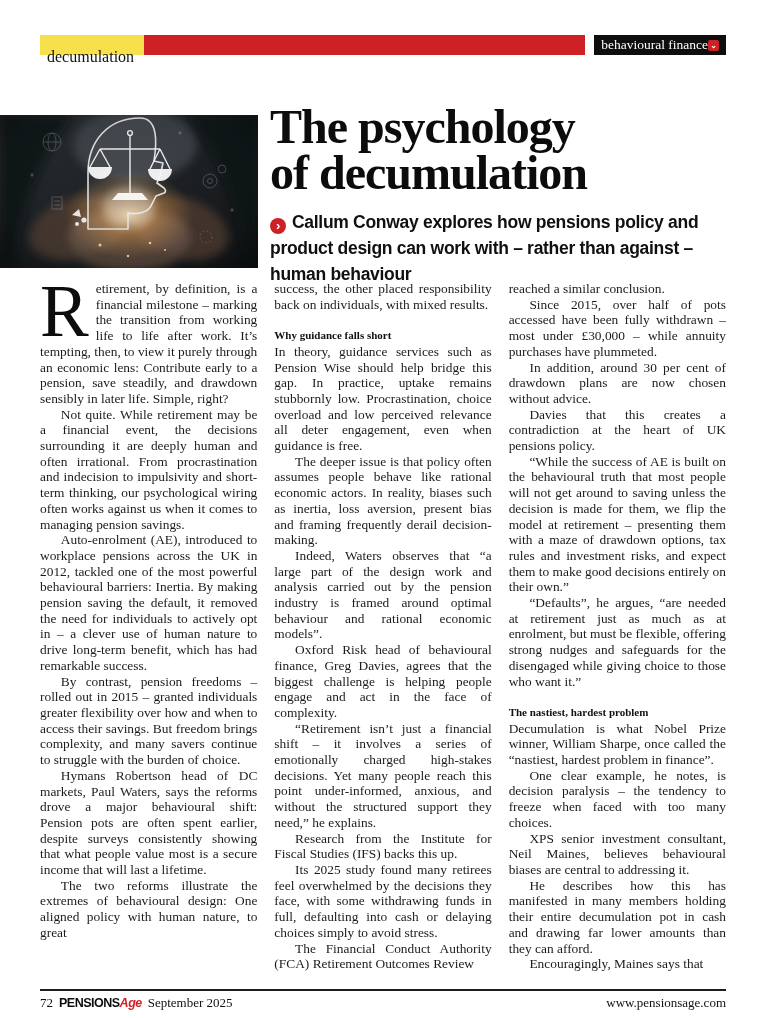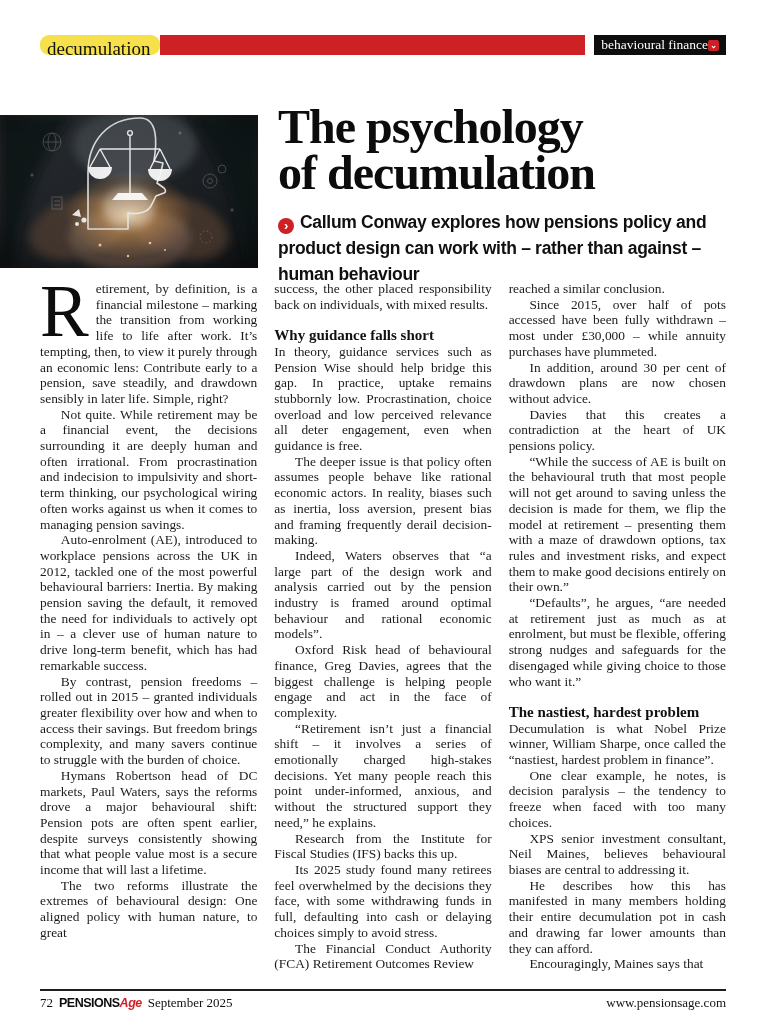--- a/index.html
+++ b/index.html
@@ -6,42 +6,42 @@
     --accent-red:#cd2126;
     --tag-yellow:#f6e14d;
     --tag-black:#0e0e0e;
     --brand-red:#d21f26;
   }
   html,body{margin:0;padding:0;background:#fff;}
   .page{position:relative;width:766px;height:1018px;background:#fff;overflow:hidden;
         font-family:"Liberation Serif",serif;color:#1b1b1b;}
   
   .kicker{position:absolute;left:40px;right:40px;top:35px;height:20px;display:flex;align-items:stretch;}
-  .tag-yellow{background:var(--tag-yellow);color:#111;font-size:19px;line-height:20px;padding:4px 10px 0 7px;white-space:nowrap;border-radius:9px;}
+  .tag-yellow{background:var(--tag-yellow);color:#111;font-size:16px;line-height:20px;padding:12px 10px 0 7px;white-space:nowrap;}
   .kicker-rule{flex:1;background:var(--accent-red);}
   .tag-black{background:var(--tag-black);color:#fff;font-size:13.5px;line-height:20px;padding:0 7px;margin-left:9px;
              display:flex;align-items:center;white-space:nowrap;}
   .chev-box{width:11px;height:11px;border-radius:2px;background:var(--accent-red);color:#fff;
             font-family:"Liberation Sans",sans-serif;font-weight:bold;font-size:8px;line-height:11px;text-align:center;}
   
   .photo{position:absolute;left:0;top:115px;width:258px;height:153px;}
   .photo svg{display:block;width:100%;height:100%;}
-  .headline{position:absolute;left:278px;top:104px;width:452px;}
+  .headline{position:absolute;left:270px;top:104px;width:452px;}
   .title{margin:0;font-family:"Liberation Serif",serif;font-weight:700;font-size:48px;line-height:46px;
          letter-spacing:-1px;color:#0c0c0c;white-space:pre-line;}
   .standfirst{margin:13px 0 0 0;font-family:"Liberation Sans",sans-serif;font-weight:bold;
               font-size:17.5px;line-height:26px;letter-spacing:-0.3px;color:#101010;width:442px;text-align:left;}
   .sf-icon{display:inline-block;width:16px;height:16px;border-radius:50%;background:var(--accent-red);
            color:#fff;text-align:center;line-height:15px;font-size:13px;font-weight:bold;margin-right:6px;vertical-align:-2px;}
   
   .columns{position:absolute;left:40px;top:281px;width:686px;display:flex;gap:17px;}
   .col{flex:1;font-size:13.4px;line-height:15.7px;text-align:justify;}
   .col p{margin:0;}
   .col p.ind{text-indent:1.55em;}
-  .col h4{margin:15.7px 0 0 0;font-size:15px;line-height:15.7px;font-weight:bold;color:#111;}
+  .col h4{margin:15.7px 0 0 0;font-size:11px;line-height:15.7px;font-weight:bold;color:#111;}
   .dropcap{float:left;font-size:73px;line-height:56px;padding:3px 7px 0 0;color:#0d0d0d;}
   .italic{}
   
   .footer-rule{position:absolute;left:40px;right:40px;top:989px;height:2px;background:#1d1d1d;}
   .footer{position:absolute;left:40px;right:40px;top:995px;display:flex;justify-content:space-between;
           align-items:baseline;font-size:13px;color:#111;}
   .footer-left{display:flex;gap:6px;align-items:baseline;}
   .brand{font-family:Liberation Sans, sans-serif;font-weight:800;font-size:12.5px;letter-spacing:-0.5px;color:#0d0d0d;}
   .brand .brand-age{color:var(--brand-red);font-style:italic;}
 </style>

